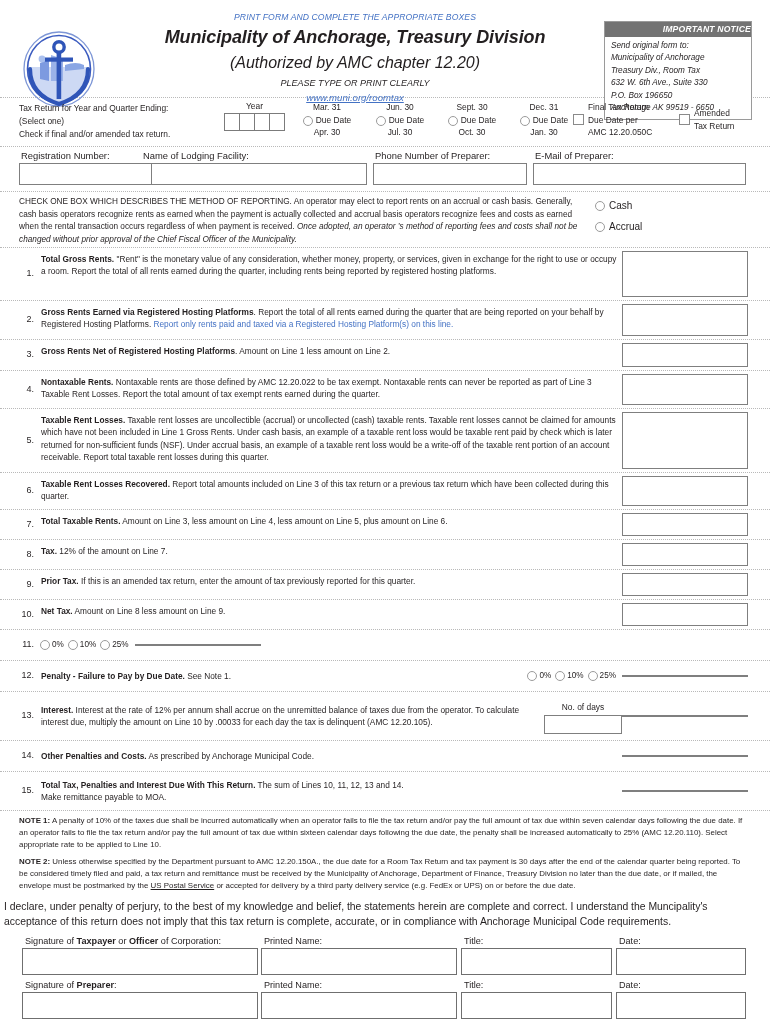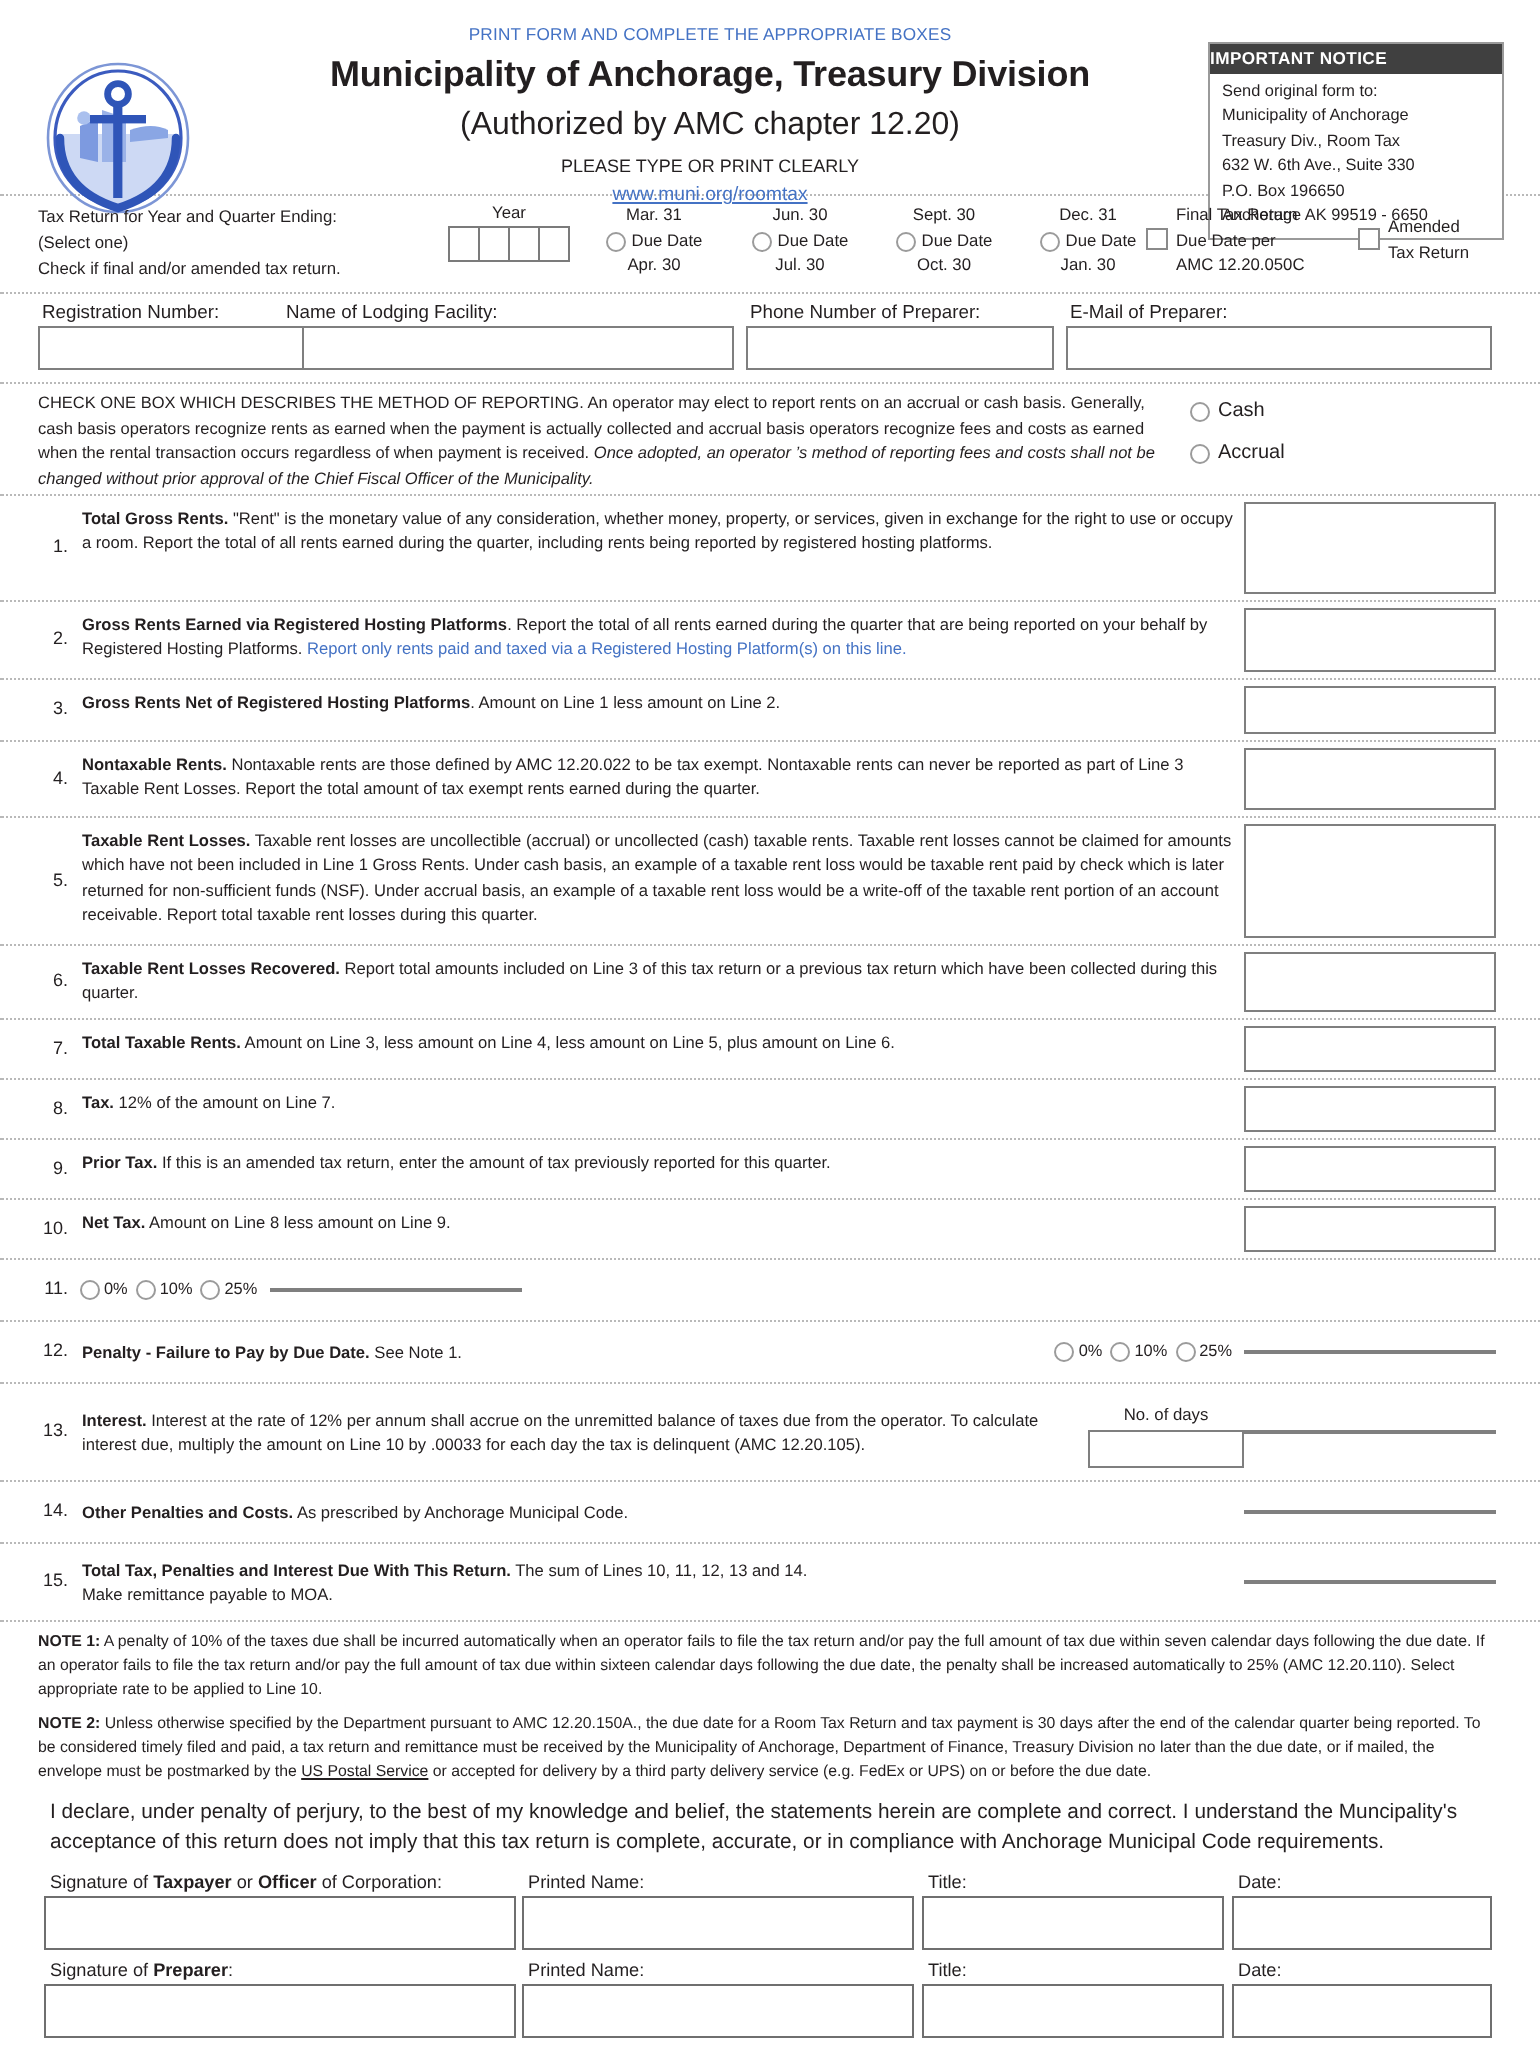--- a/index.html
+++ b/index.html
@@ -7,32 +7,32 @@
     width:770px;height:1024px;
     font-family:"Liberation Sans", sans-serif;
     color:#231f20;
     font-size:8.3px;
     line-height:1.28;
     -webkit-font-smoothing:antialiased;
   }
   .page{position:relative;width:770px;height:1024px;overflow:hidden;}
 
   
-  .hdr{position:relative;height:97px;}
+  .hdr{position:relative;height:97px;font-style:italic;}
   .logo{position:absolute;left:16px;top:29px;width:86px;height:80px;}
   .hdr-center{position:absolute;left:110px;top:12px;width:490px;text-align:center;}
   .ln-print{color:#4472c4;font-size:8.6px;letter-spacing:.1px;}
   .ln-muni{font-size:18px;font-weight:bold;margin-top:3px;letter-spacing:-.1px;}
   .ln-room{font-size:15px;font-weight:bold;margin-top:3px;letter-spacing:-.1px;}
   .ln-auth{font-size:16px;margin-top:4px;}
   .ln-please{font-size:9px;margin-top:4px;}
   .ln-www{color:#4472c4;font-size:9.6px;margin-top:3px;text-decoration:underline;}
 
   .notice{position:absolute;right:18px;top:21px;width:146px;border:1px solid #9a9a9a;}
-  .notice-hd{background:#404040;color:#fff;font-weight:bold;font-size:8.6px;text-align:left;
+  .notice-hd{background:#737373;color:#fff;font-weight:bold;font-size:8.6px;text-align:right;
       padding:2px 0 2px;letter-spacing:.2px;}
   .notice-bd{padding:3px 5px 4px 6px;font-size:8.2px;line-height:1.52;background:#fff;}
 
   
   .dotrule{border-top:1px dotted #b9b9b9;}
 
   
   .qrow{position:relative;height:48px;}
   .qlabel{position:absolute;left:19px;top:4px;font-size:8.4px;line-height:1.55;}
   .ybox{position:absolute;left:224px;top:3px;text-align:center;}
@@ -71,21 +71,21 @@
   .pct{flex:none;display:flex;align-items:center;gap:4px;font-size:8.2px;padding-right:6px;}
   .pct .grp{display:flex;align-items:center;gap:2px;}
   .days{flex:none;width:78px;text-align:center;font-size:8.4px;padding-top:4px;}
   .days .inp{border:1px solid #7f7f7f;height:17px;margin-top:2px;background:#fff;}
 
   
   .notes{padding:4px 20px 0 19px;font-size:7.9px;line-height:1.52;}
   .notes p{margin:0 0 5px;}
   .notes b{font-weight:bold;}
   .notes u{text-decoration:underline;}
-  .declare{padding:3px 22px 0 25px;font-size:10.4px;line-height:1.42;}
+  .declare{padding:3px 22px 0 4px;font-size:10.4px;line-height:1.42;}
 
   
   .sigrow{position:relative;height:44px;}
   .sig{position:absolute;}
   .sig .cap{font-size:9.1px;padding-left:3px;}
   .sig .cap b{font-weight:bold;}
   .sig .inp{border:1px solid #6f6f6f;height:25px;margin-top:1px;background:#fff;}
 </style>
 </head>
 <body>

